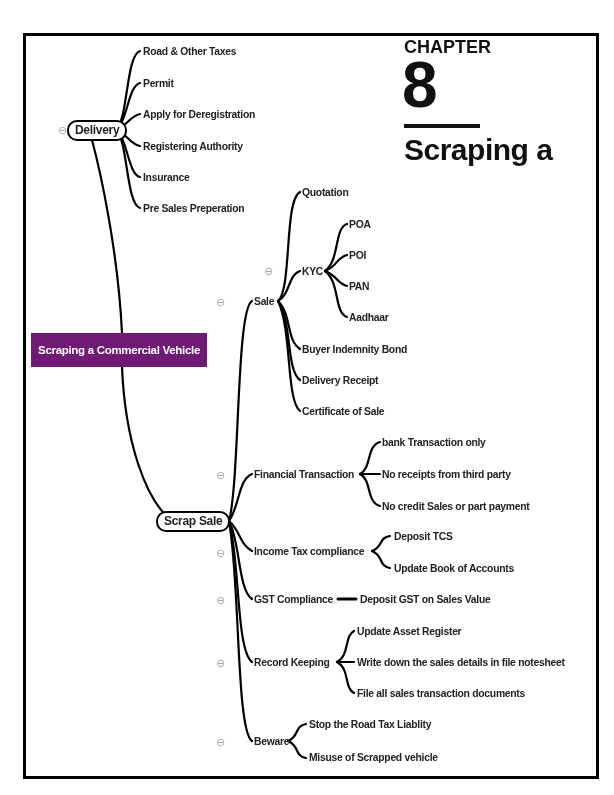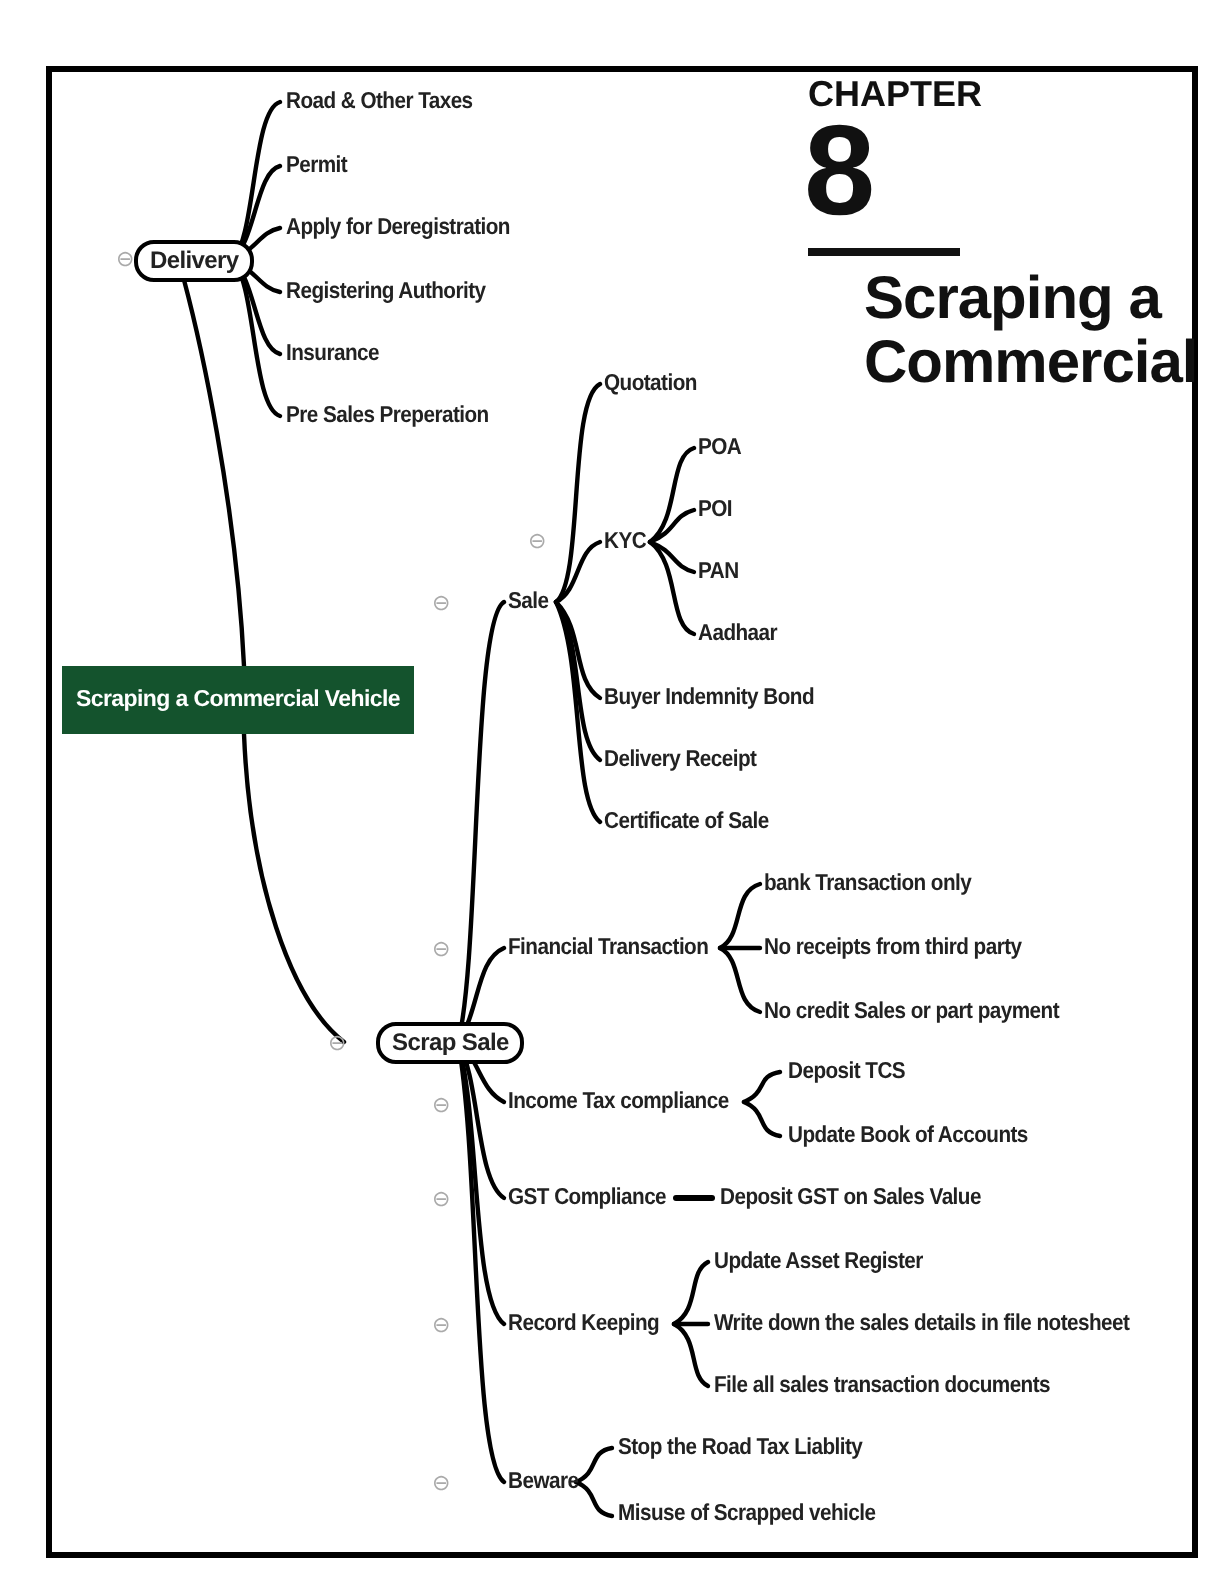--- a/index.html
+++ b/index.html
@@ -7,28 +7,28 @@
          font-family: "Liberation Sans", sans-serif; }
   #frame { position: absolute; left: 23px; top: 33px; width: 570px; height: 740px;
            border: 3px solid #000; box-sizing: content-box; }
   #wires { position: absolute; left: 0; top: 0; width: 614px; height: 795px; }
   #wires path { fill: none; stroke: #000; stroke-width: 2.2; stroke-linecap: round; }
   .lbl { position: absolute; font-size: 11.5px; font-weight: bold; color: #222;
          white-space: nowrap; line-height: 14px; letter-spacing: -0.3px; transform: scaleX(0.9); transform-origin: left center; }
   .pill { position: absolute; border: 2px solid #000; border-radius: 10px; background: #fff;
           font-size: 12px; font-weight: bold; color: #222; padding: 1px 6px; line-height: 15px;
           white-space: nowrap; letter-spacing: -0.3px; }
-  .root { position: absolute; left: 31px; top: 333px; width: 176px; height: 34px; background: #14532d;
+  .root { position: absolute; left: 31px; top: 333px; width: 176px; height: 34px; background: #701a75;
           color: #fff; border-radius: 0; font-size: 11.5px; font-weight: bold; display: flex;
           align-items: center; justify-content: center; letter-spacing: -0.3px; }
   .collapse { position: absolute; font-size: 11px; color: #aaa; line-height: 12px; }
   .ch-label { position: absolute; left: 404px; top: 37px; font-size: 18px; font-weight: bold; color: #111; }
   .ch-num { position: absolute; left: 402px; top: 50px; font-size: 64px; font-weight: bold; color: #111; line-height: 70px; letter-spacing: -2px; }
   .ch-rule { position: absolute; left: 404px; top: 124px; width: 76px; height: 4px; background: #111; }
-  .ch-title { position: absolute; left: 404px; top: 134px; font-size: 30px; font-weight: bold; color: #111; line-height: 32px; letter-spacing: -0.5px; margin-left: 28px; }
+  .ch-title { position: absolute; left: 404px; top: 134px; font-size: 30px; font-weight: bold; color: #111; line-height: 32px; letter-spacing: -0.5px; }
 </style>
 </head>
 <body>
 
 <div id="frame"></div>
 
 <svg id="wires" viewBox="0 0 614 795">
 
   <path d="M122 333 C118 250 100 170 92 140"></path>
   <path d="M122 367 C125 440 145 500 172 521"></path>
@@ -73,38 +73,37 @@
 
   <path d="M288 741 C300 736 294 726 306 724"></path>
   <path d="M288 741 C300 746 294 756 306 758"></path>
 </svg>
 
 <div class="ch-label">CHAPTER</div>
 <div class="ch-num">8</div>
 <div class="ch-rule"></div>
 <div class="ch-title">
   <div>Scraping a</div>
-  <div>Commercial</div>
 </div>
 
 <div class="root">
     <span>Scraping a Commercial Vehicle</span>
   </div>
 
 <span class="collapse" style="left:58px;top:124px">⊖</span>
 <div class="pill" style="left:67px;top:120px">Delivery</div>
 <div class="lbl" style="left:143px;top:44px">Road &amp; Other Taxes</div>
 <div class="lbl" style="left:143px;top:76px">Permit</div>
 <div class="lbl" style="left:143px;top:107px">Apply for Deregistration</div>
 <div class="lbl" style="left:143px;top:139px">Registering Authority</div>
 <div class="lbl" style="left:143px;top:170px">Insurance</div>
 <div class="lbl" style="left:143px;top:201px">Pre Sales Preperation</div>
 
 <span class="collapse" style="left:164px;top:516px">⊖</span>
-<div class="pill" style="left:188px;top:511px">Scrap Sale</div>
+<div class="pill" style="left:156px;top:511px">Scrap Sale</div>
 
 <span class="collapse" style="left:216px;top:296px">⊖</span>
 <div class="lbl" style="left:254px;top:294px">Sale</div>
 <div class="lbl" style="left:302px;top:185px">Quotation</div>
 <span class="collapse" style="left:264px;top:265px">⊖</span>
 <div class="lbl" style="left:302px;top:264px">KYC</div>
 <div class="lbl" style="left:349px;top:217px">POA</div>
 <div class="lbl" style="left:349px;top:248px">POI</div>
 <div class="lbl" style="left:349px;top:279px">PAN</div>
 <div class="lbl" style="left:349px;top:310px">Aadhaar</div>

